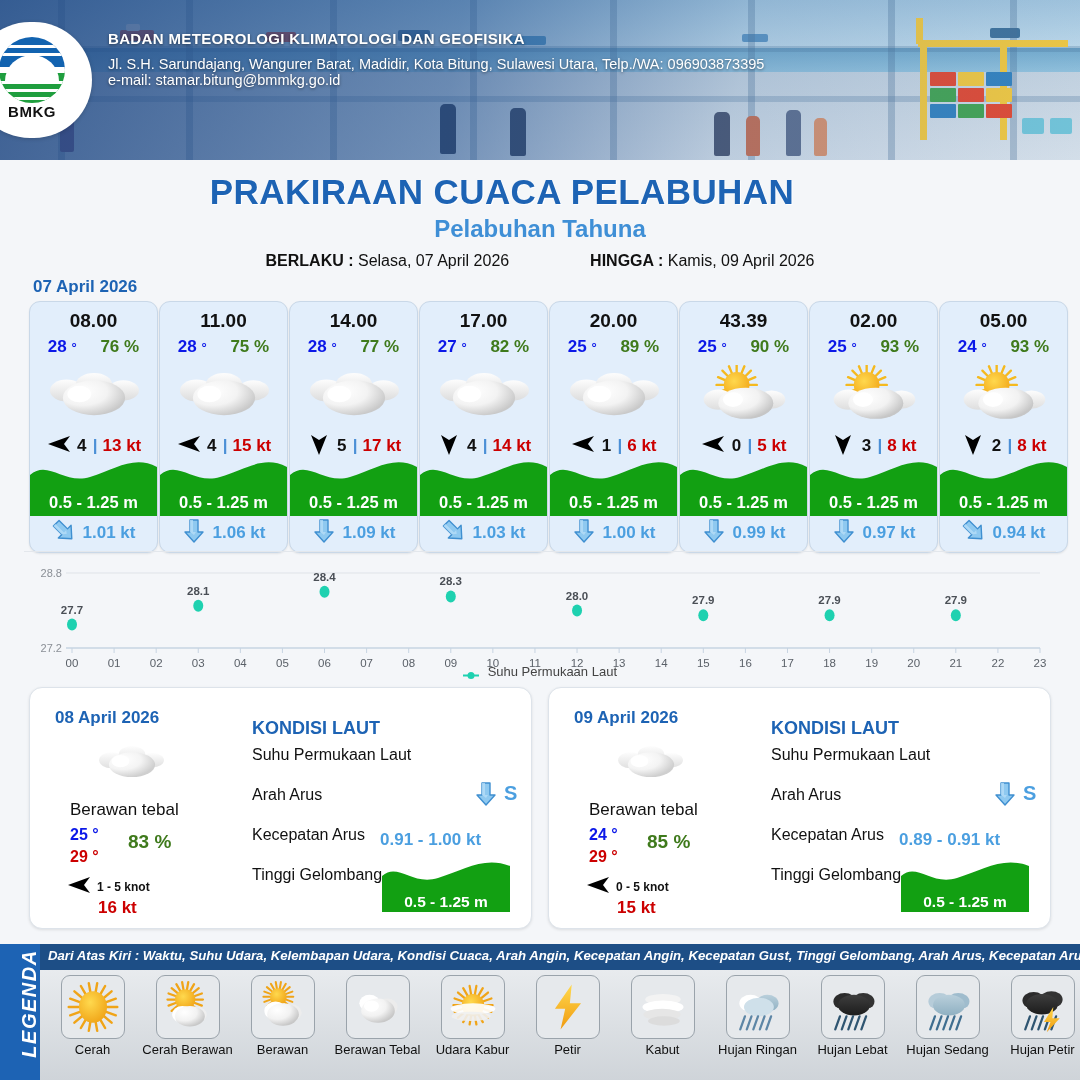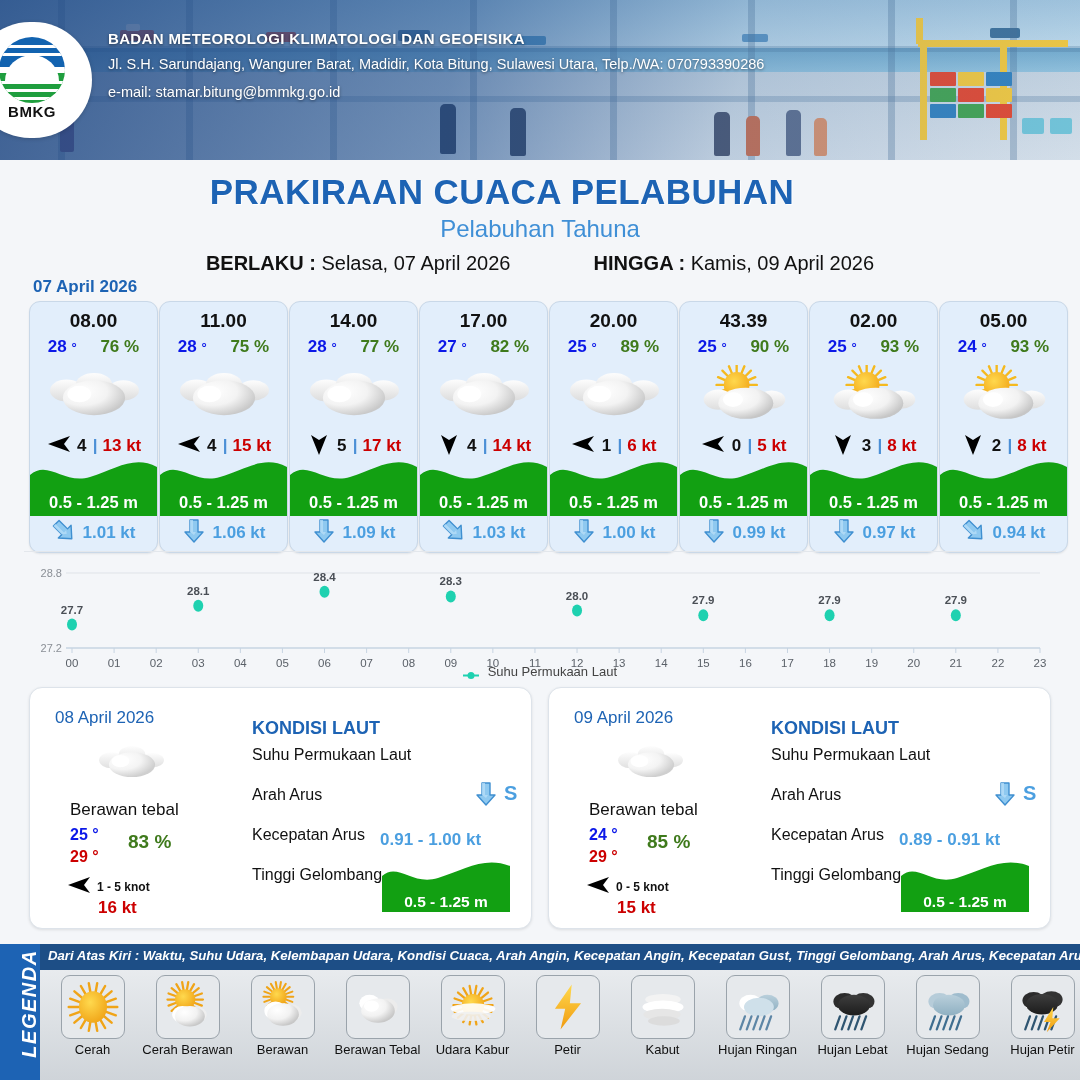--- a/index.html
+++ b/index.html
@@ -47,29 +47,29 @@
   .lc-arc{position:absolute;left:6px;top:18px;width:54px;height:26px;
           border-radius:50%/100% 100% 0 0;background:#fff;}
   .lc-band{position:absolute;left:0;top:30px;width:66px;height:6px;background:#fff;}
   .logo-text{position:absolute;left:0;top:66px;width:74px;text-align:center;
              font-size:15px;font-weight:bold;color:#111;letter-spacing:.5px;}
 
   .hdr-txt{position:absolute;left:108px;top:30px;color:#fff;text-shadow:0 1px 3px rgba(0,0,0,.5);}
   .hdr-org{font-size:15px;font-weight:bold;letter-spacing:.35px;}
   .hdr-station{font-size:26.5px;font-weight:bold;margin-top:5px;letter-spacing:.1px;}
   .hdr-addr{font-size:14.5px;margin-top:9px;font-weight:400;}
-  .hdr-mail{font-size:14.5px;margin-top:12px;font-weight:400;}
+  .hdr-mail{font-size:14.5px;margin-top:0;font-weight:400;}
 
   
   .title-main{position:absolute;left:0;top:172px;width:1004px;text-align:center;
      font-size:35px;font-weight:bold;color:#1d63b4;letter-spacing:.4px;
      text-shadow:1px 1px 0 rgba(255,255,255,.9);}
   .title-sub{position:absolute;left:0;top:215px;width:1080px;text-align:center;
-     font-size:24px;font-weight:normal;color:#3f8fd6;}
-  .validity{position:absolute;left:0;top:252px;width:1080px;text-align:center;font-size:20px;color:#111;}
+     font-size:24px;font-weight:bold;color:#3f8fd6;}
+  .validity{position:absolute;left:0;top:252px;width:1080px;text-align:center;font-size:16px;color:#111;}
   .validity .lbl{font-weight:bold;}
   .validity .gap{display:inline-block;width:72px;}
 
   
   .date-label{position:absolute;left:33px;top:277px;font-size:17px;font-weight:bold;color:#1d63b4;}
 
   
   .cards{position:absolute;left:29px;top:301px;width:1022px;height:250px;
          display:flex;gap:1px;}
   .card{
@@ -106,21 +106,21 @@
   .chart-svg{position:absolute;left:0;top:0;}
   .chart-legend{position:absolute;left:0;top:664px;width:1080px;text-align:center;
                 font-size:13px;color:#444;}
   .cl-mark{display:inline-block;width:16px;height:9px;position:relative;
            vertical-align:middle;margin-right:5px;}
 
   
   .daily{position:absolute;left:29px;top:687px;width:1022px;height:240px;display:flex;gap:16px;}
   .dpanel{width:503px;height:240px;background:#fff;border:1px solid #dde3ea;
           border-radius:13px;position:relative;box-shadow:0 1px 3px rgba(0,0,0,.10);}
-  .d-date{position:absolute;left:25px;top:20px;font-size:17px;font-weight:normal;color:#1d63b4;}
+  .d-date{position:absolute;left:25px;top:20px;font-size:17px;font-weight:bold;color:#1d63b4;}
   .d-icon{position:absolute;left:62px;top:48px;width:80px;height:52px;}
   .d-cond{position:absolute;left:40px;top:112px;font-size:17px;color:#111;}
   .d-tmin{position:absolute;left:40px;top:138px;font-size:16px;font-weight:bold;color:#0b18e8;}
   .d-tmax{position:absolute;left:40px;top:160px;font-size:16px;font-weight:bold;color:#cc0000;}
   .d-hum{position:absolute;left:98px;top:143px;font-size:19px;font-weight:bold;color:#3f7a1c;}
   .d-windrow{position:absolute;left:36px;top:186px;display:flex;align-items:center;gap:5px;}
   .d-wtxt{font-size:12px;font-weight:bold;color:#111;}
   .d-gust{position:absolute;left:68px;top:210px;font-size:17px;font-weight:bold;color:#cc0000;}
   .d-seatitle{position:absolute;left:222px;top:30px;font-size:18px;font-weight:bold;color:#1d63b4;}
   .d-l1{position:absolute;left:222px;top:58px;font-size:16px;color:#111;}
@@ -216,21 +216,21 @@
         <div class="lc-stripe" style="top:44px;"></div>
         <div class="lc-stripe" style="top:52px;"></div>
         <div class="lc-stripe" style="top:60px;"></div>
       </div>
       <div class="logo-text">BMKG</div>
     </div>
   </div>
 
   <div class="hdr-txt">
     <div class="hdr-org">BADAN METEOROLOGI KLIMATOLOGI DAN GEOFISIKA</div>
-    <div class="hdr-addr">Jl. S.H. Sarundajang, Wangurer Barat, Madidir, Kota Bitung, Sulawesi Utara, Telp./WA: 070793390286</div>
+    <div class="hdr-addr">Jl. S.H. Sarundajang, Wangurer Barat, Madidir, Kota Bitung, Sulawesi Utara, Telp./WA: 096903873395</div>
     <div class="hdr-mail">e-mail: stamar.bitung@bmmkg.go.id</div>
   </div>
 </div>
 
 <div class="title-main">PRAKIRAAN CUACA PELABUHAN</div>
 <div class="title-sub">Pelabuhan Tahuna</div>
 <div class="validity">
   <span class="lbl">BERLAKU :</span>
   <span>Selasa, 07 April 2026</span>
   <span class="gap"></span>

